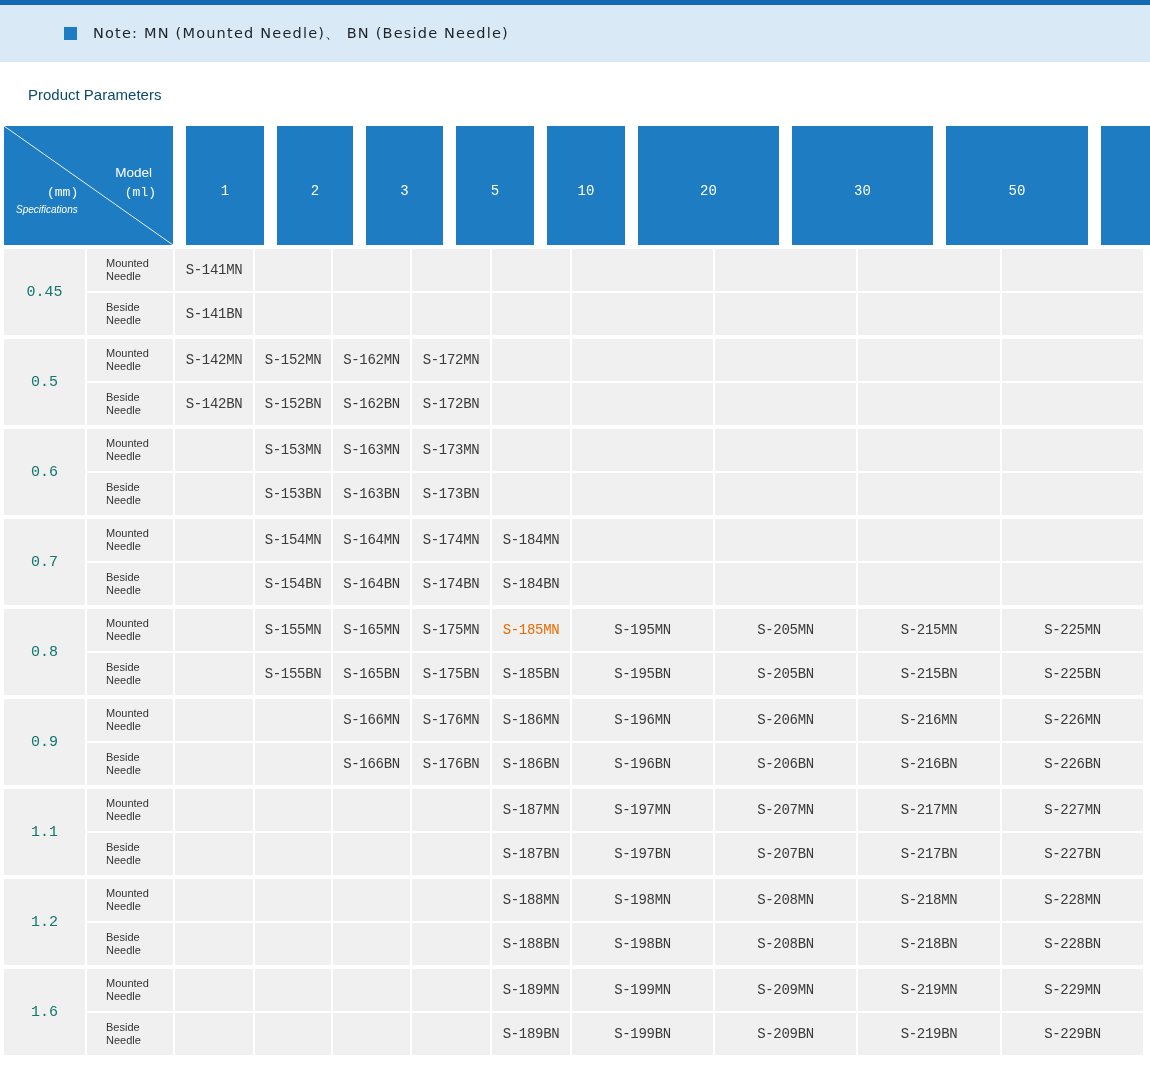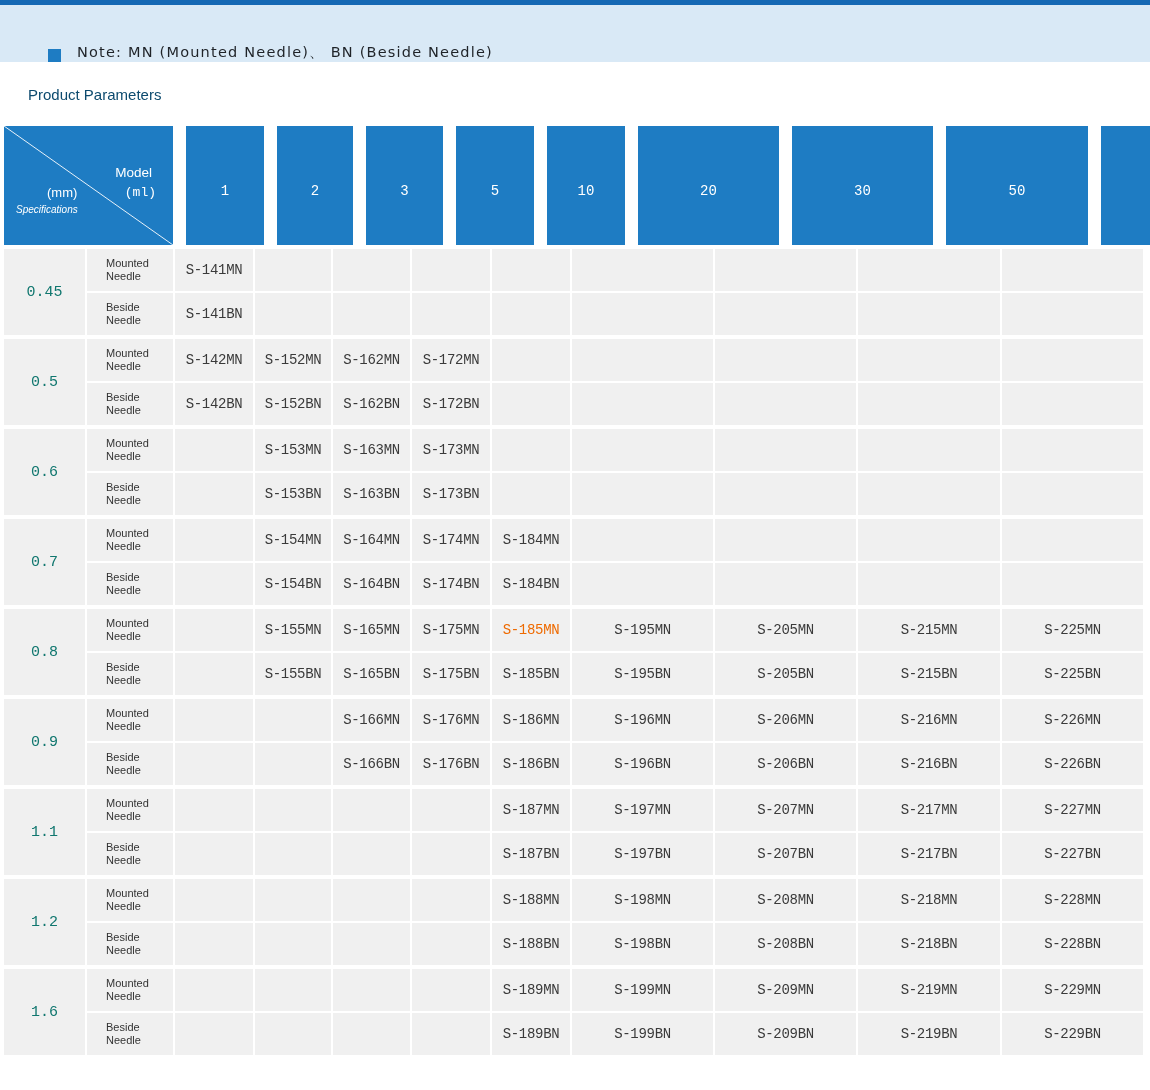--- a/index.html
+++ b/index.html
@@ -4,21 +4,21 @@
 <style>
   * { margin:0; padding:0; box-sizing:border-box; }
   html,body { background:#ffffff; }
   body {
     width:1150px; height:1090px; position:relative; overflow:hidden;
     font-family:"DejaVu Sans", sans-serif;
   }
   .topbar { width:100%; height:5px; background:var(--accent-dark,#1568b4); }
   .note-band {
     width:100%; height:57px; background:var(--band,#d9e9f6);
-    display:flex; align-items:flex-end; padding-left:48px;
+    display:flex; align-items:center; padding-left:64px;
   }
   .bullet {
     width:13px; height:13px; background:var(--accent,#1e7cc3);
     display:inline-block; margin-right:16px; flex:0 0 auto;
   }
   .note-text {
     font-size:14.5px; color:#1f2328; letter-spacing:1.2px;
     font-family:"DejaVu Sans", sans-serif;
   }
   .title {
@@ -34,21 +34,21 @@
   .hcell {
     background:var(--accent,#1e7cc3); color:#fff;
     display:flex; align-items:center; justify-content:center;
     font-family:"Liberation Mono", monospace; font-size:14px; padding-top:10px;
   }
   .corner { background:var(--accent,#1e7cc3); position:relative; color:#fff; }
   .corner svg { position:absolute; left:0; top:0; width:100%; height:100%; }
   .corner span { position:absolute; white-space:nowrap; }
   .c-model { top:39px; right:21px; font-size:13.5px; font-family:"Liberation Sans", sans-serif; }
   .c-ml    { top:59px; right:17px; font-size:13px; font-family:"Liberation Mono", monospace; }
-  .c-mm    { top:59px; left:43px;  font-size:13px; font-family:Liberation Sans, sans-serif; }
+  .c-mm    { top:59px; left:43px;  font-size:13px; font-family:Liberation Mono, monospace; }
   .c-spec  { top:78px; left:12px;  font-size:10px; font-family:"Liberation Sans", sans-serif;font-style:italic; }
   .group {
     display:grid; gap:2px; background:#fff; margin-top:4px;
     grid-template-columns:81px 86px 78px 76px 77px 78px 78px 141px 141px 142px 141px;
     grid-template-rows:42px 42px;
   }
   .cell { background:var(--cellbg,#f0f0f0); }
   .spec {
     grid-row:1 / span 2; display:flex; align-items:center; justify-content:center;
     font-family:"Liberation Mono", monospace; font-size:15px; color:#0f766e;

